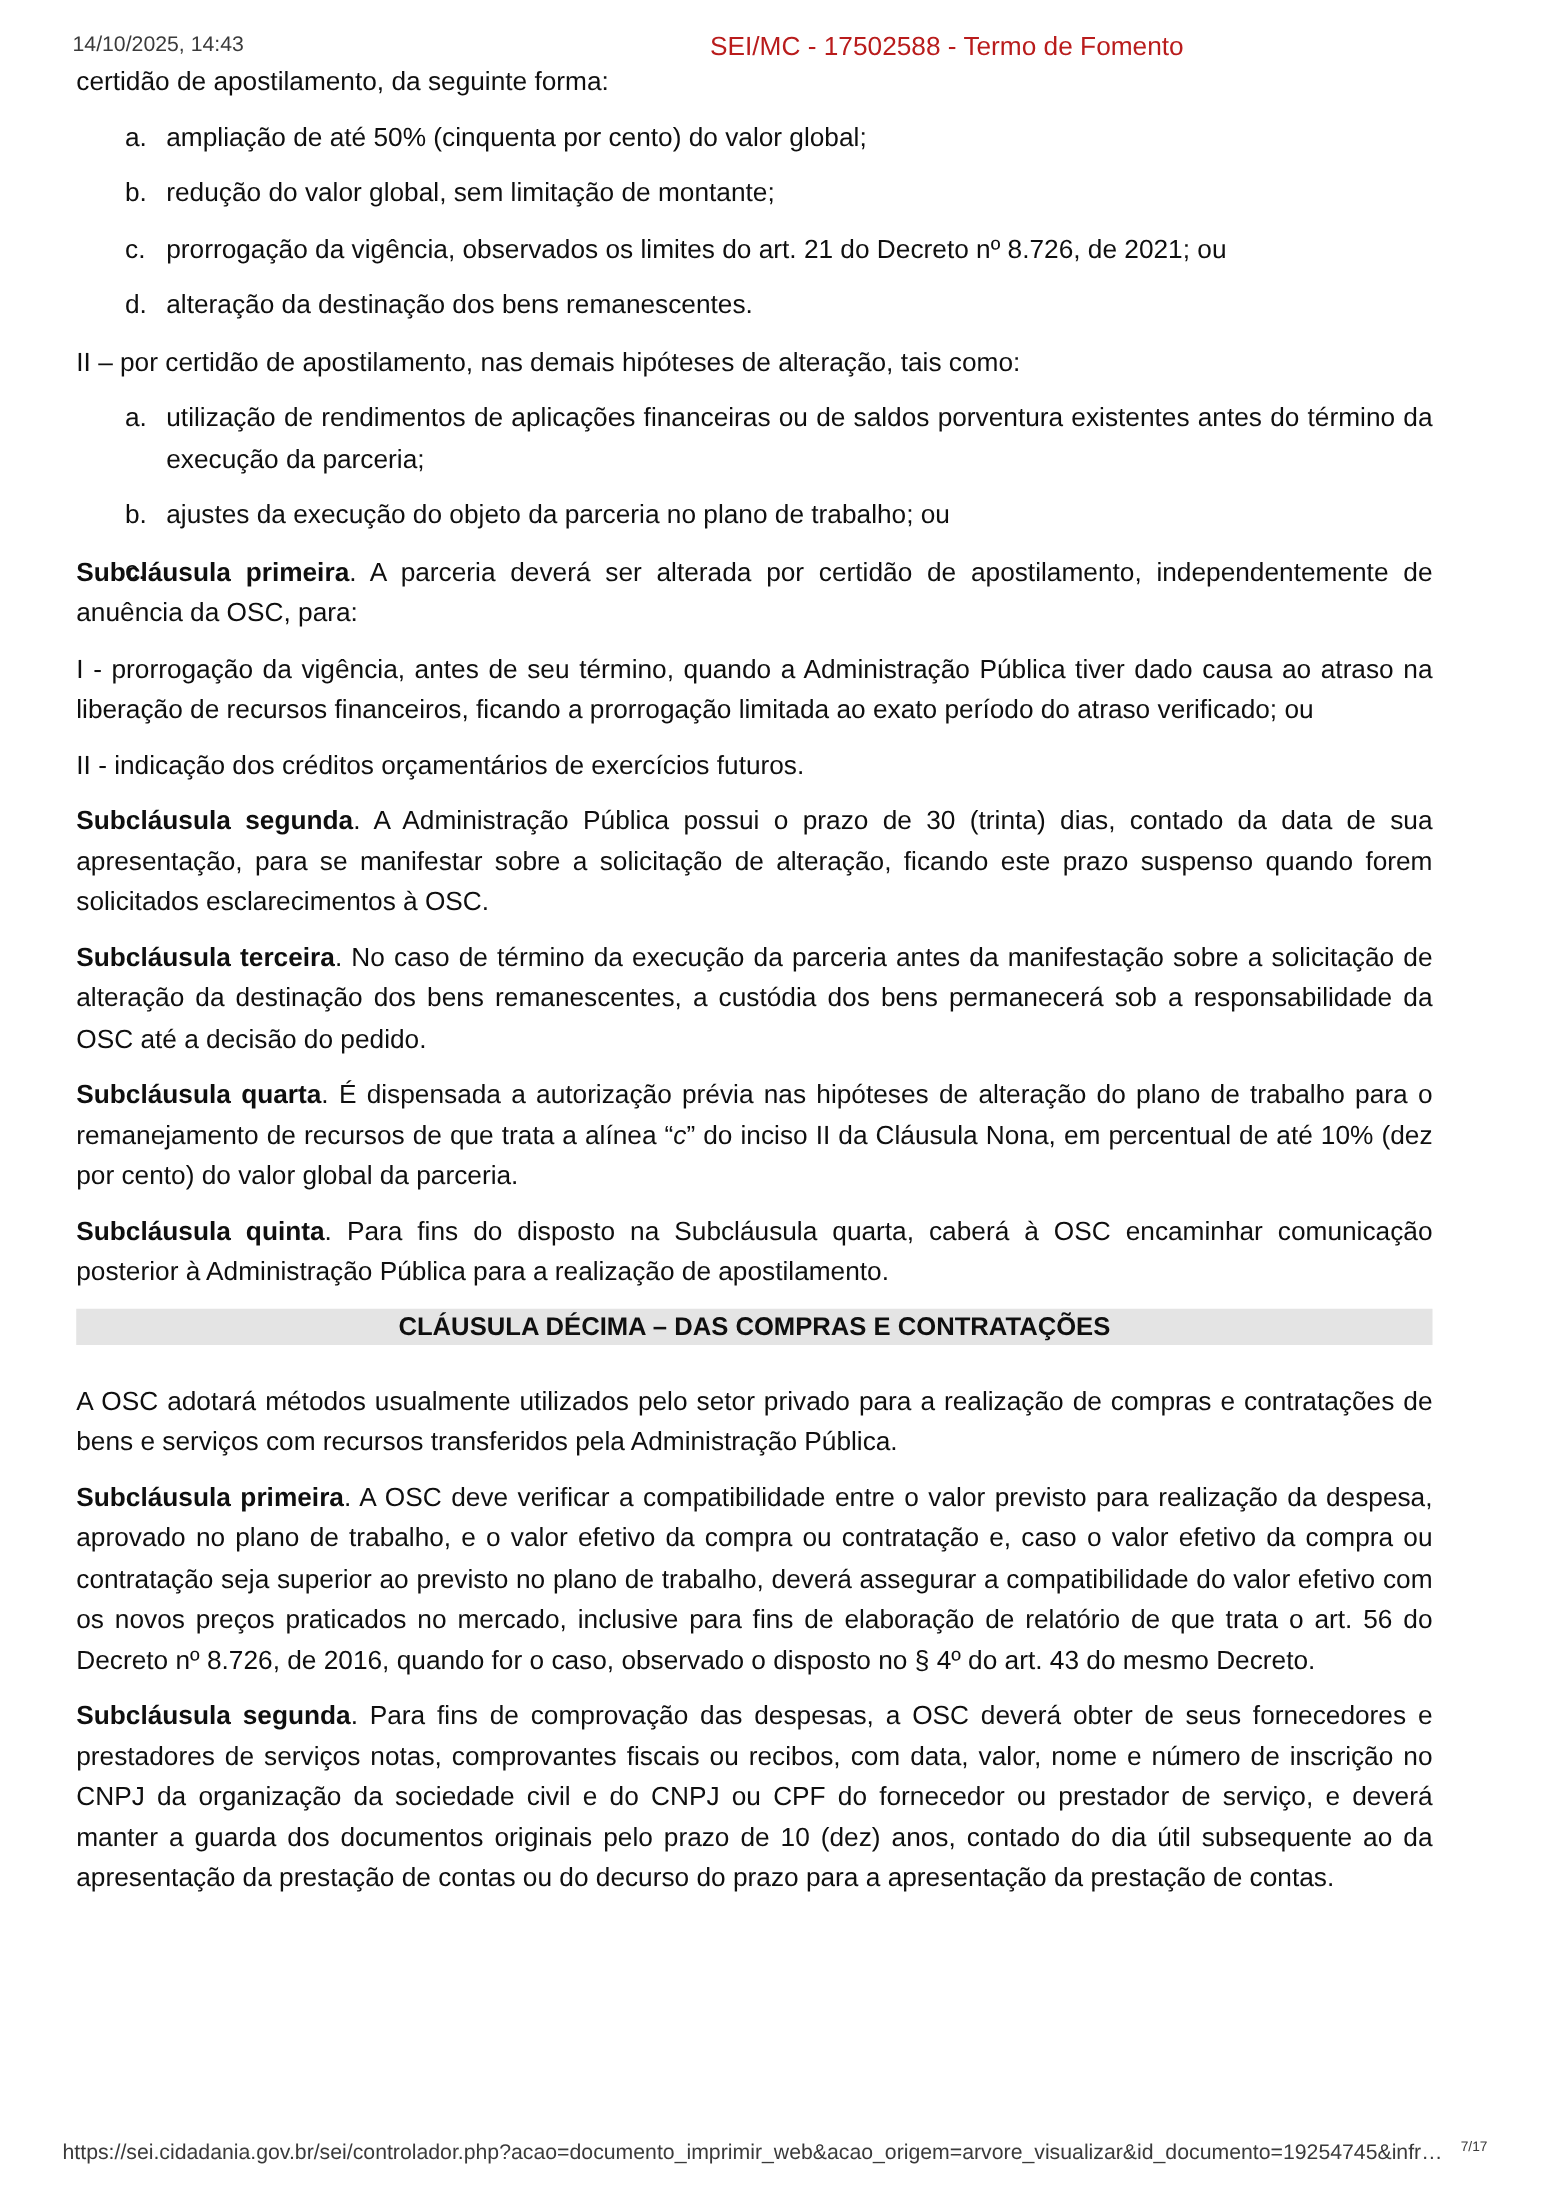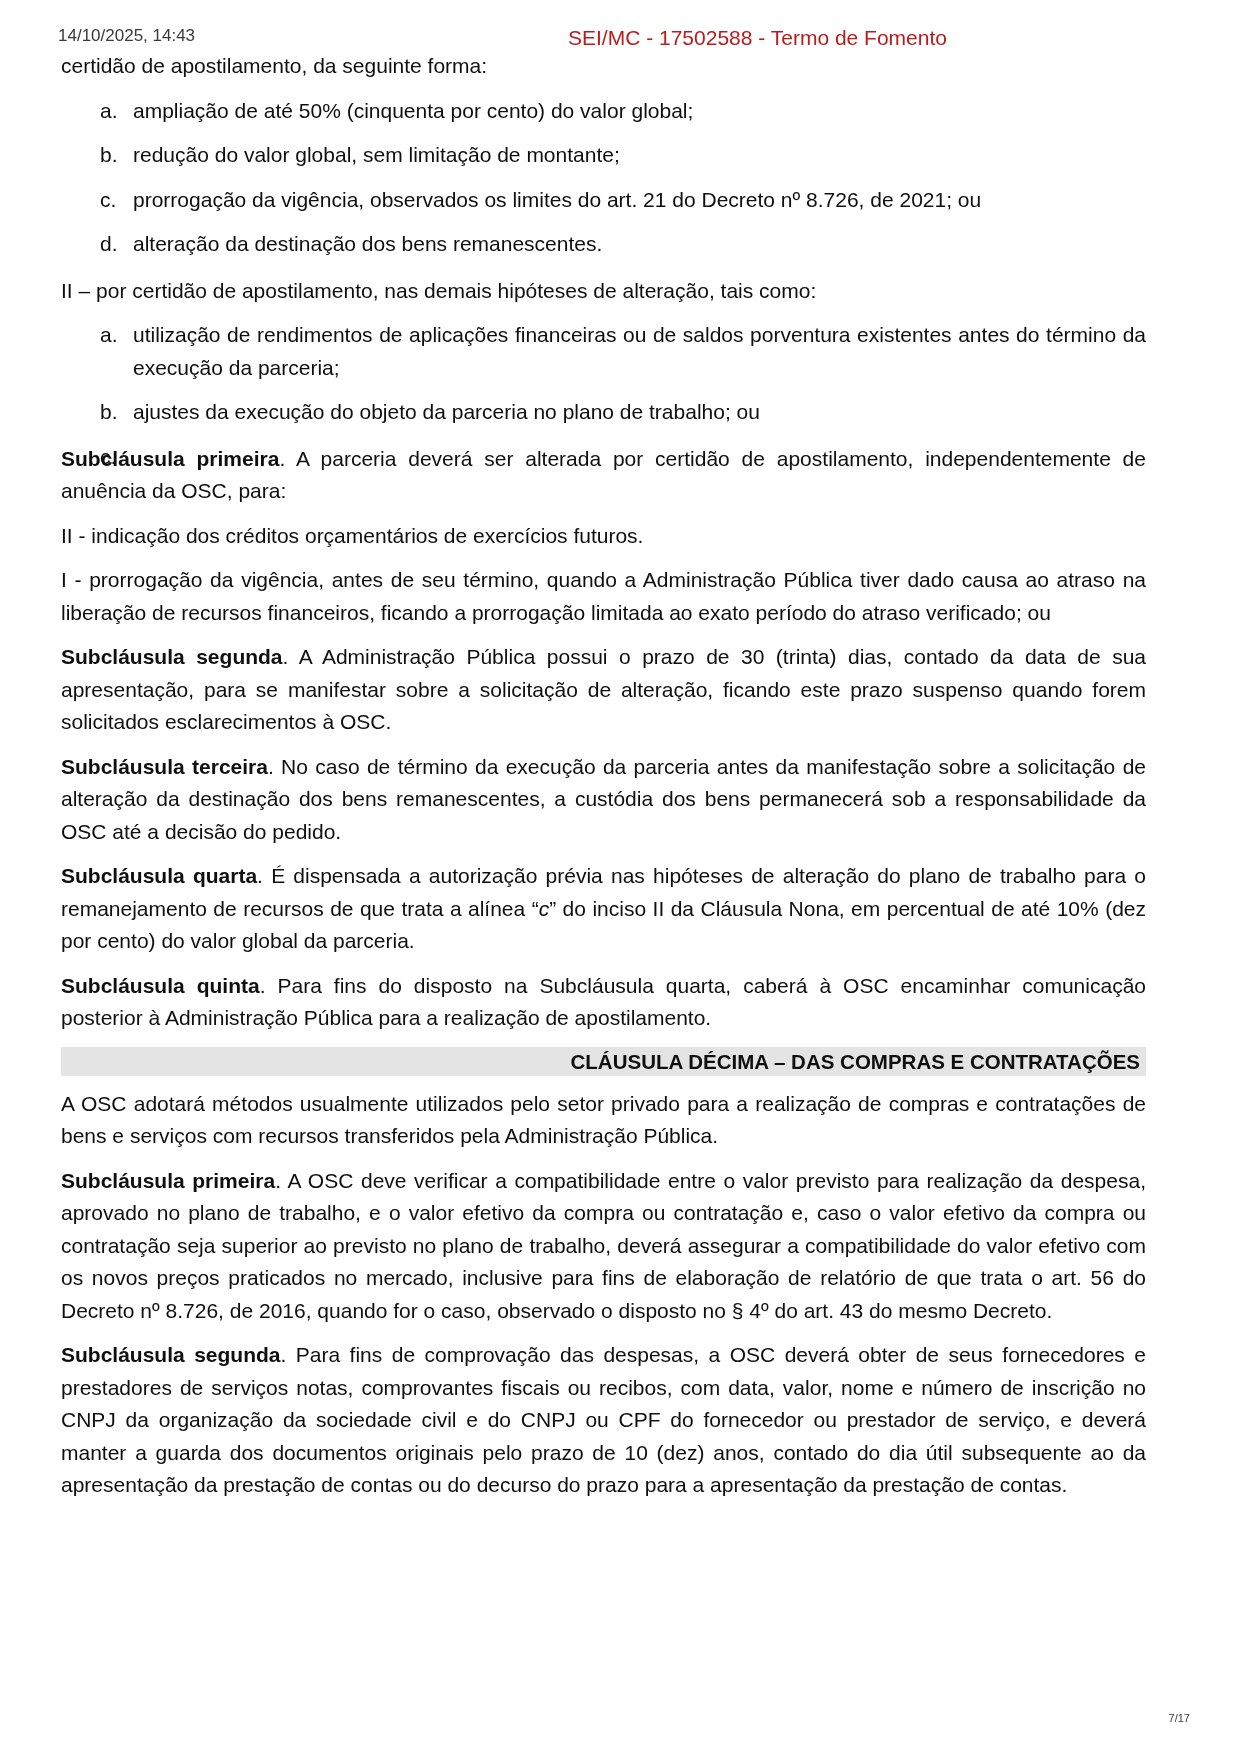--- a/index.html
+++ b/index.html
@@ -30,22 +30,22 @@
   }
   .content p { margin: 0 0 12px 0; }
   .list { margin: 0 0 14px 0; }
   .li { position: relative; padding-left: 72px; margin-bottom: 12px; }
   .li .marker { position: absolute; left: 39px; top: 0; }
   .clause-heading {
     font-weight: bold;
     font-size: 20.5px;
     line-height: 27px;
     padding: 1px 6px;
-    margin: 12px 0 12px 0;
-    text-align: right;
+    margin: 12px 0 30px 0;
+    text-align: center;
     white-space: nowrap;
   }
   b { font-weight: bold; }
 </style>
 </head>
 <body>
 
 <div class="page">
 
   <span class="hdr-date">14/10/2025, 14:43</span>
@@ -86,37 +86,38 @@
         <span class="marker">b.</span>
         <span>ajustes da execução do objeto da parceria no plano de trabalho; ou</span>
       </div>
       <div class="li">
         <span class="marker">c.</span>
       </div>
     </div>
 
     <p><b>Subcláusula primeira</b><span>. A parceria deverá ser alterada por certidão de apostilamento, independentemente de anuência da OSC, para:</span></p>
 
+    <p>I - prorrogação da vigência, antes de seu término, quando a Administração Pública tiver dado causa ao atraso na liberação de recursos financeiros, ficando a prorrogação limitada ao exato período do atraso verificado; ou</p>
+
     <p>II - indicação dos créditos orçamentários de exercícios futuros.</p>
-
-    <p>I - prorrogação da vigência, antes de seu término, quando a Administração Pública tiver dado causa ao atraso na liberação de recursos financeiros, ficando a prorrogação limitada ao exato período do atraso verificado; ou</p>
 
     <p><b>Subcláusula segunda</b><span>. A Administração Pública possui o prazo de 30 (trinta) dias, contado da data de sua apresentação, para se manifestar sobre a solicitação de alteração, ficando este prazo suspenso quando forem solicitados esclarecimentos à OSC.</span></p>
 
     <p><b>Subcláusula terceira</b><span>. No caso de término da execução da parceria antes da manifestação sobre a solicitação de alteração da destinação dos bens remanescentes, a custódia dos bens permanecerá sob a responsabilidade da OSC até a decisão do pedido.</span></p>
 
     <p><b>Subcláusula quarta</b><span>. É dispensada a autorização prévia nas hipóteses de alteração do plano de trabalho para o remanejamento de recursos de que trata a alínea “</span><i>c</i><span>” do inciso II da Cláusula Nona, em percentual de até 10% (dez por cento) do valor global da parceria.</span></p>
 
     <p><b>Subcláusula quinta</b><span>. Para fins do disposto na Subcláusula quarta, caberá à OSC encaminhar comunicação posterior à Administração Pública para a realização de apostilamento.</span></p>
 
     <div class="clause-heading" style="background: rgb(228, 228, 228);">CLÁUSULA DÉCIMA – DAS COMPRAS E CONTRATAÇÕES</div>
 
     <p>A OSC adotará métodos usualmente utilizados pelo setor privado para a realização de compras e contratações de bens e serviços com recursos transferidos pela Administração Pública.</p>
 
     <p><b>Subcláusula primeira</b><span>. A OSC deve verificar a compatibilidade entre o valor previsto para realização da despesa, aprovado no plano de trabalho, e o valor efetivo da compra ou contratação e, caso o valor efetivo da compra ou contratação seja superior ao previsto no plano de trabalho, deverá assegurar a compatibilidade do valor efetivo com os novos preços praticados no mercado, inclusive para fins de elaboração de relatório de que trata o art. 56 do Decreto nº 8.726, de 2016, quando for o caso, observado o disposto no § 4º do art. 43 do mesmo Decreto.</span></p>
 
     <p><b>Subcláusula segunda</b><span>. Para fins de comprovação das despesas, a OSC deverá obter de seus fornecedores e prestadores de serviços notas, comprovantes fiscais ou recibos, com data, valor, nome e número de inscrição no CNPJ da organização da sociedade civil e do CNPJ ou CPF do fornecedor ou prestador de serviço, e deverá manter a guarda dos documentos originais pelo prazo de 10 (dez) anos, contado do dia útil subsequente ao da apresentação da prestação de contas ou do decurso do prazo para a apresentação da prestação de contas.</span></p>
 
   </main>
 
+  <span class="ftr-url">https://sei.cidadania.gov.br/sei/controlador.php?acao=documento_imprimir_web&amp;acao_origem=arvore_visualizar&amp;id_documento=19254745&amp;infr…</span>
   <span class="ftr-page">7/17</span>
 
 </div>
 
 </body></html>

